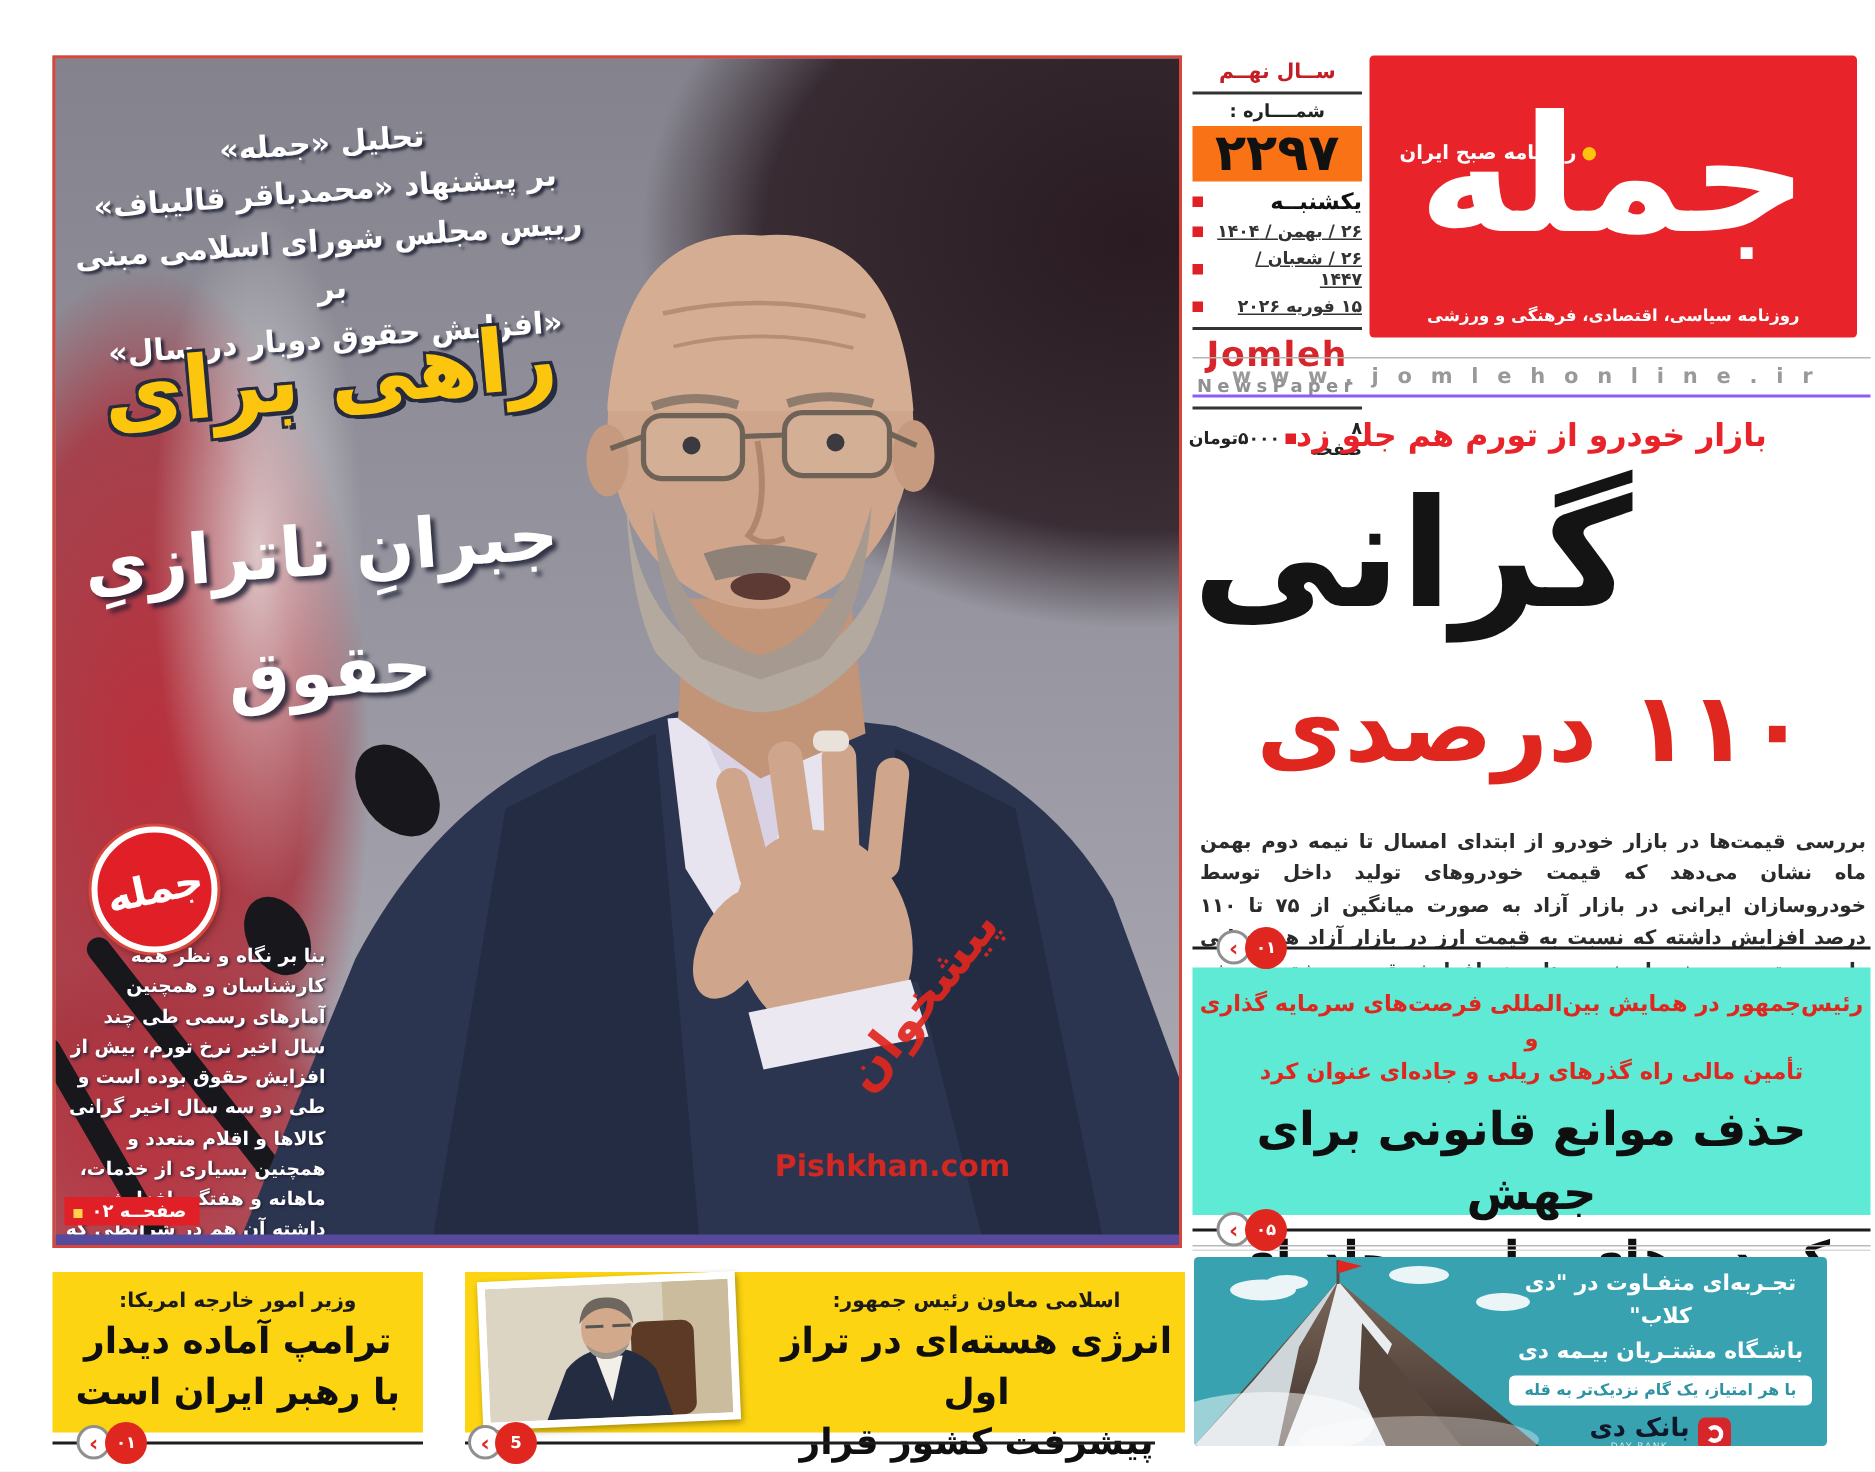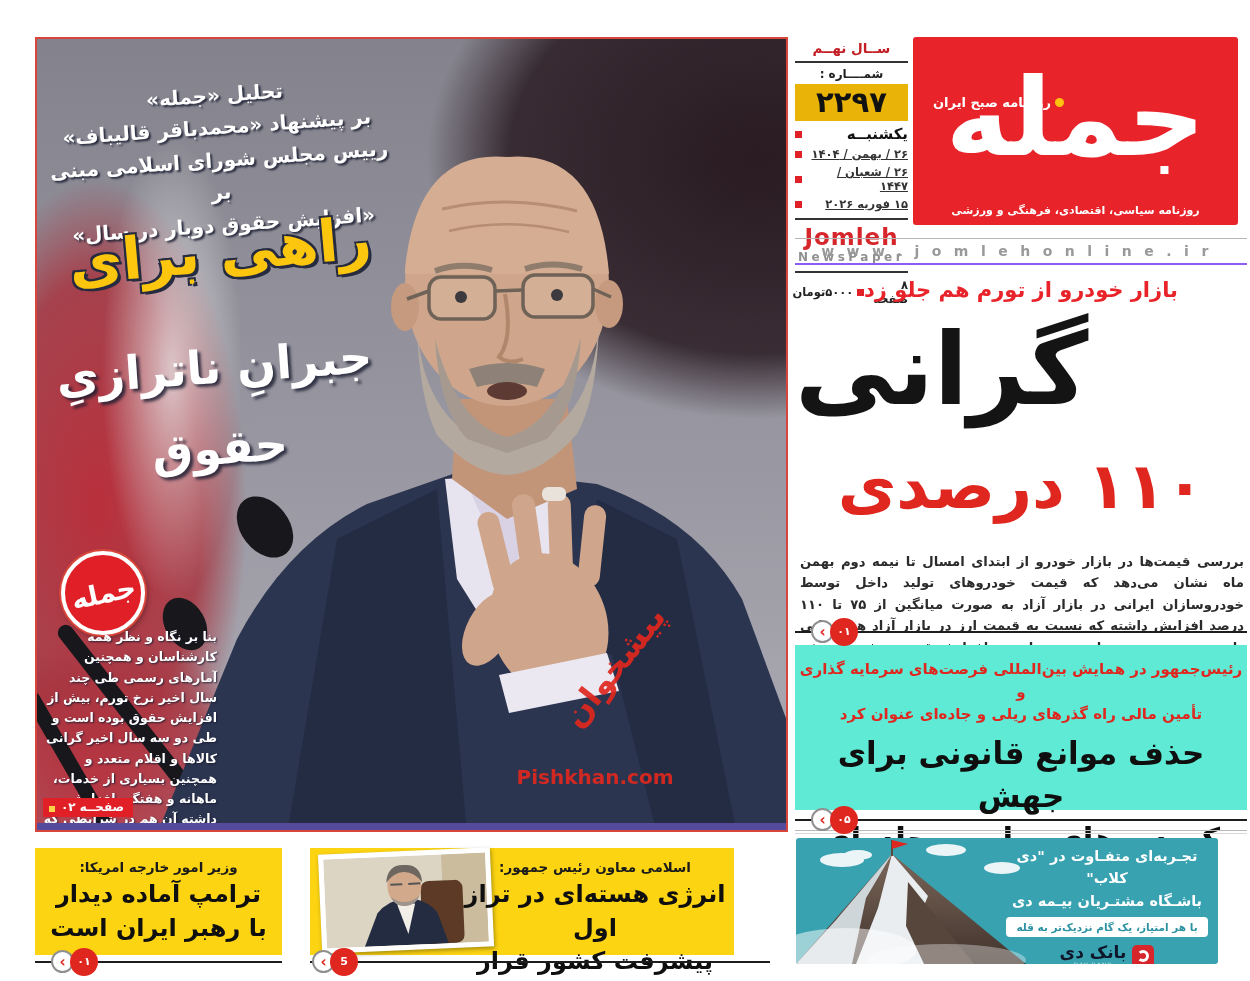--- a/index.html
+++ b/index.html
@@ -34,21 +34,21 @@
   .wm-fa { position:absolute; left:492px; top:608px; width:170px; text-align:center; color:#e0271f;
     font-size:33px; font-weight:bold; direction:rtl; transform:rotate(-52deg); opacity:.92; }
   .wm-en { position:absolute; left:468px; top:726px; width:180px; text-align:center; color:#e0271f;
     font-size:20px; font-weight:bold; opacity:.92; }
 
   
   .mast-info { position:absolute; left:795px; top:40px; width:113px; direction:rtl; }
   .mi-year { color:#c31e24; font-size:13.5px; font-weight:bold; text-align:center;
     padding-bottom:5px; border-bottom:2px solid #333; }
   .mi-issue-label { color:#222; font-size:12px; font-weight:bold; text-align:center; padding:4px 0 3px; }
-  .mi-number { background:#eab308; color:#111; font-size:29px; font-weight:bold;
+  .mi-number { background:#f97316; color:#111; font-size:34px; font-weight:bold;
     text-align:center; height:37px; line-height:37px; }
   .info-line { display:flex; align-items:center; justify-content:space-between;
     direction:ltr; margin-top:4px; }
   .info-line .txt { direction:rtl; text-align:right; flex:1; }
   .sq-red { width:7px; height:7px; background:#e01f26; flex:0 0 auto; margin-right:5px; }
   .mi-weekday .txt { font-size:15px; font-weight:bold; color:#111; }
   .mi-date .txt { font-size:11.5px; font-weight:bold; color:#333;text-decoration:underline; }
   .mi-sep { border-top:2px solid #333; margin:7px 0 4px; }
   .mi-brand1 { color:#d6252b; font-size:23px; font-weight:bold; text-align:center; direction:ltr; letter-spacing:1px; }
   .mi-brand2 { color:#909090; font-size:12px; font-weight:bold; text-align:center; direction:ltr; letter-spacing:3.5px; }
@@ -113,21 +113,21 @@
   .ad-brand-sub { color:#cfe9ee; font-size:6px; letter-spacing:1px; text-align:center; }
   .ad-logo-sq { width:22px; height:22px; background:#d6252b; border-radius:5px; position:relative; }
   .ad-logo-sq i { position:absolute; left:5px; top:5px; width:12px; height:12px; border-radius:50%;
     border:3px solid #fff; border-left-color:transparent; display:block; }
 
   
   .ybox { position:absolute; top:848px; background:#fcd412; direction:rtl; }
   .yb-kicker { margin-top:11px; text-align:center; color:#1b1b1b; font-size:13.5px; font-weight:bold; }
   .yb-title { margin-top:3px; text-align:center; color:#0f0f0f; font-size:24px; font-weight:bold; line-height:1.4; }
   #ybox-trump { left:35px; width:247px; height:107px; }
-  #ybox-nuclear { left:310px; width:424px; height:107px; }
+  #ybox-nuclear { left:310px; width:480px; height:107px; }
   #ybox-nuclear .txt-area { position:absolute; right:0; top:0; width:278px; }
   .mini-photo { position:absolute; left:10px; top:3px; width:172px; height:99px; background:#fff;
     padding:5px; transform:rotate(-2.5deg); box-shadow:1px 2px 4px rgba(0,0,0,.35); }
   .mini-photo svg { display:block; }
 </style>
 </head>
 <body>
 
 <div id="canvas">
 

